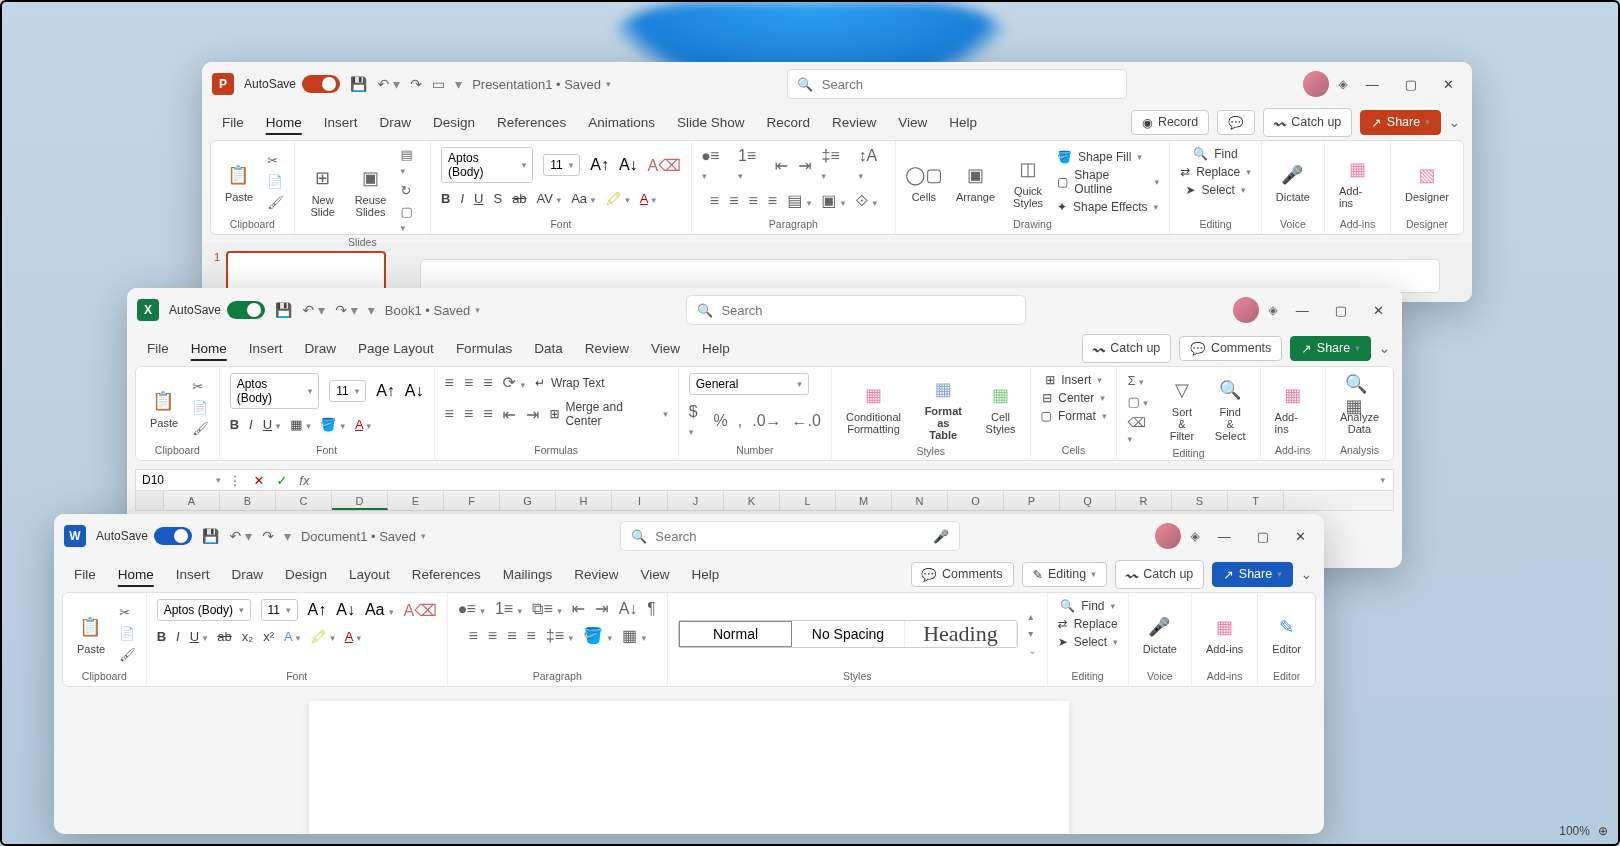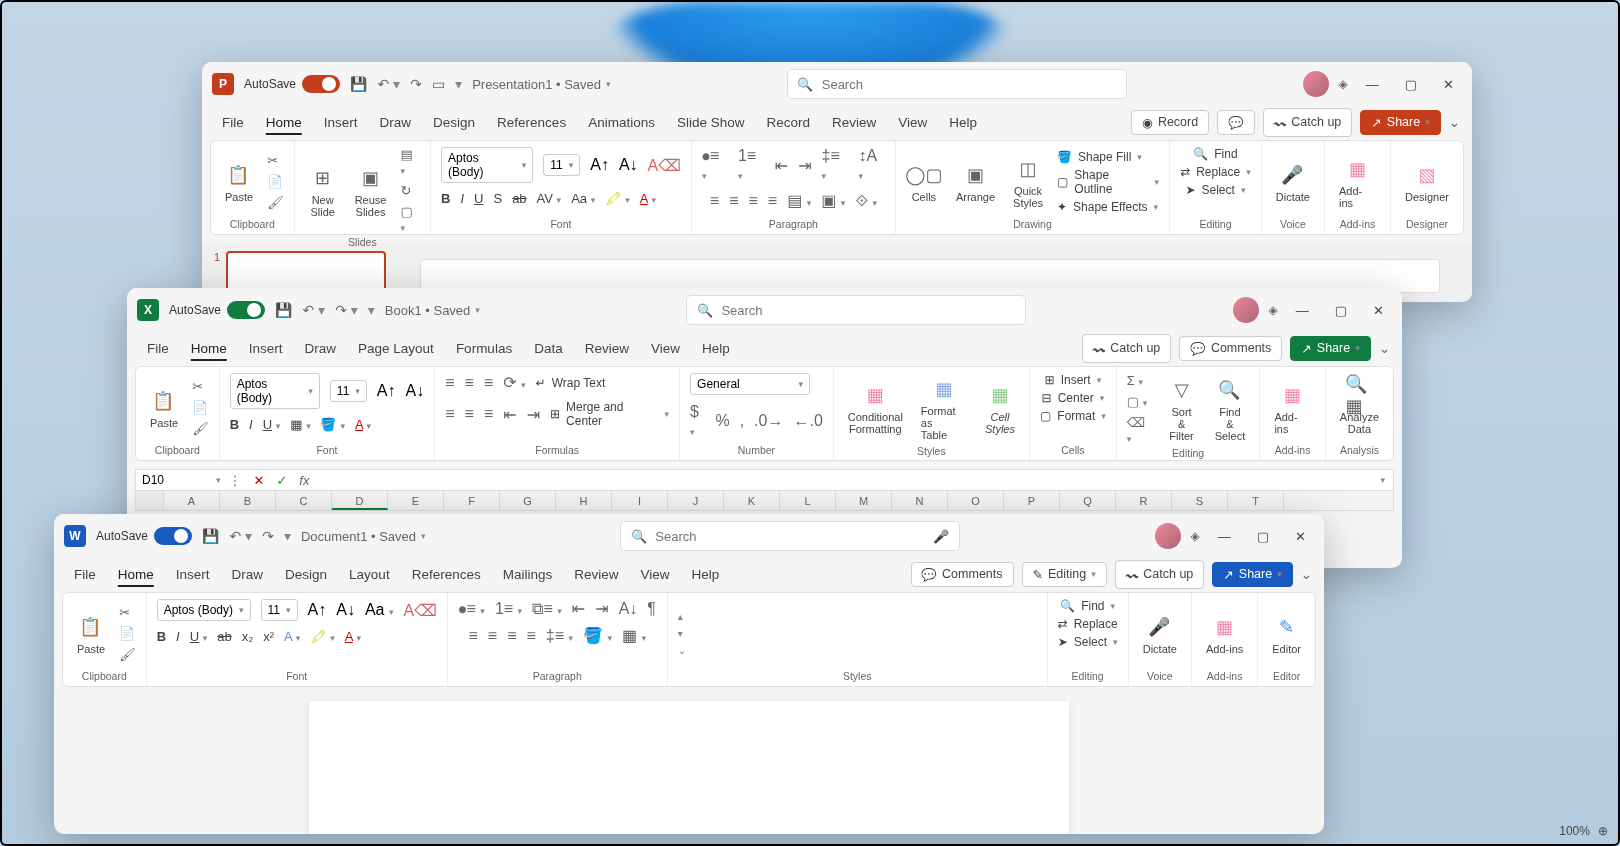--- a/index.html
+++ b/index.html
@@ -399,26 +399,26 @@
     </div>
     <div class="group">
       <div class="group-body">
         <div class="bigbtn">
             <span class="bigbtn-icon" style="color:#e8a;">▦</span>
             <span style="white-space:pre-line;text-align:center;">Conditional
 Formatting</span>
           </div>
         <div class="bigbtn">
             <span class="bigbtn-icon" style="color:#8ad;">▦</span>
-            <span style="white-space:pre-line;">Format as
+            <span style="white-space:pre-line;text-align:center;font-weight:bold;">Format as
 Table</span>
           </div>
         <div class="bigbtn">
             <span class="bigbtn-icon" style="color:#8c8;">▦</span>
-            <span style="white-space:pre-line;text-align:center;font-style:italic;">Cell
+            <span style="white-space:pre-line;text-align:center;">Cell
 Styles</span>
           </div>
       </div>
       <div class="group-label">Styles</div>
     </div>
     <div class="group">
       <div class="group-body col">
         <span class="menuitem">⊞ <span>Insert</span> <span class="chev">▾</span></span>
         <span class="menuitem">⊟ <span>Center</span> <span class="chev">▾</span></span>
         <span class="menuitem">▢ <span>Format</span> <span class="chev">▾</span></span>
@@ -618,20 +618,25 @@
           <span>≡</span>
           <span>‡≡ <span class="chev">▾</span></span>
           <span>🪣 <span class="chev">▾</span></span>
           <span>▦ <span class="chev">▾</span></span>
         </div>
       </div>
       <div class="group-label">Paragraph</div>
     </div>
     <div class="group" style="flex:1;min-width:320px;">
       <div class="group-body" style="width:100%;">
+        <div class="styles-box">
+          <div class="style-item sel">Normal</div>
+          <div class="style-item">No Spacing</div>
+          <div class="style-item" style="font-family:serif;font-size:22px;color:#444;">Heading</div>
+        </div>
         <div class="smcol" style="color:#888;font-size:10px;">
             <span>▴</span>
             <span>▾</span>
             <span>⌄</span>
           </div>
       </div>
       <div class="group-label">Styles</div>
     </div>
     <div class="group">
       <div class="group-body col">

